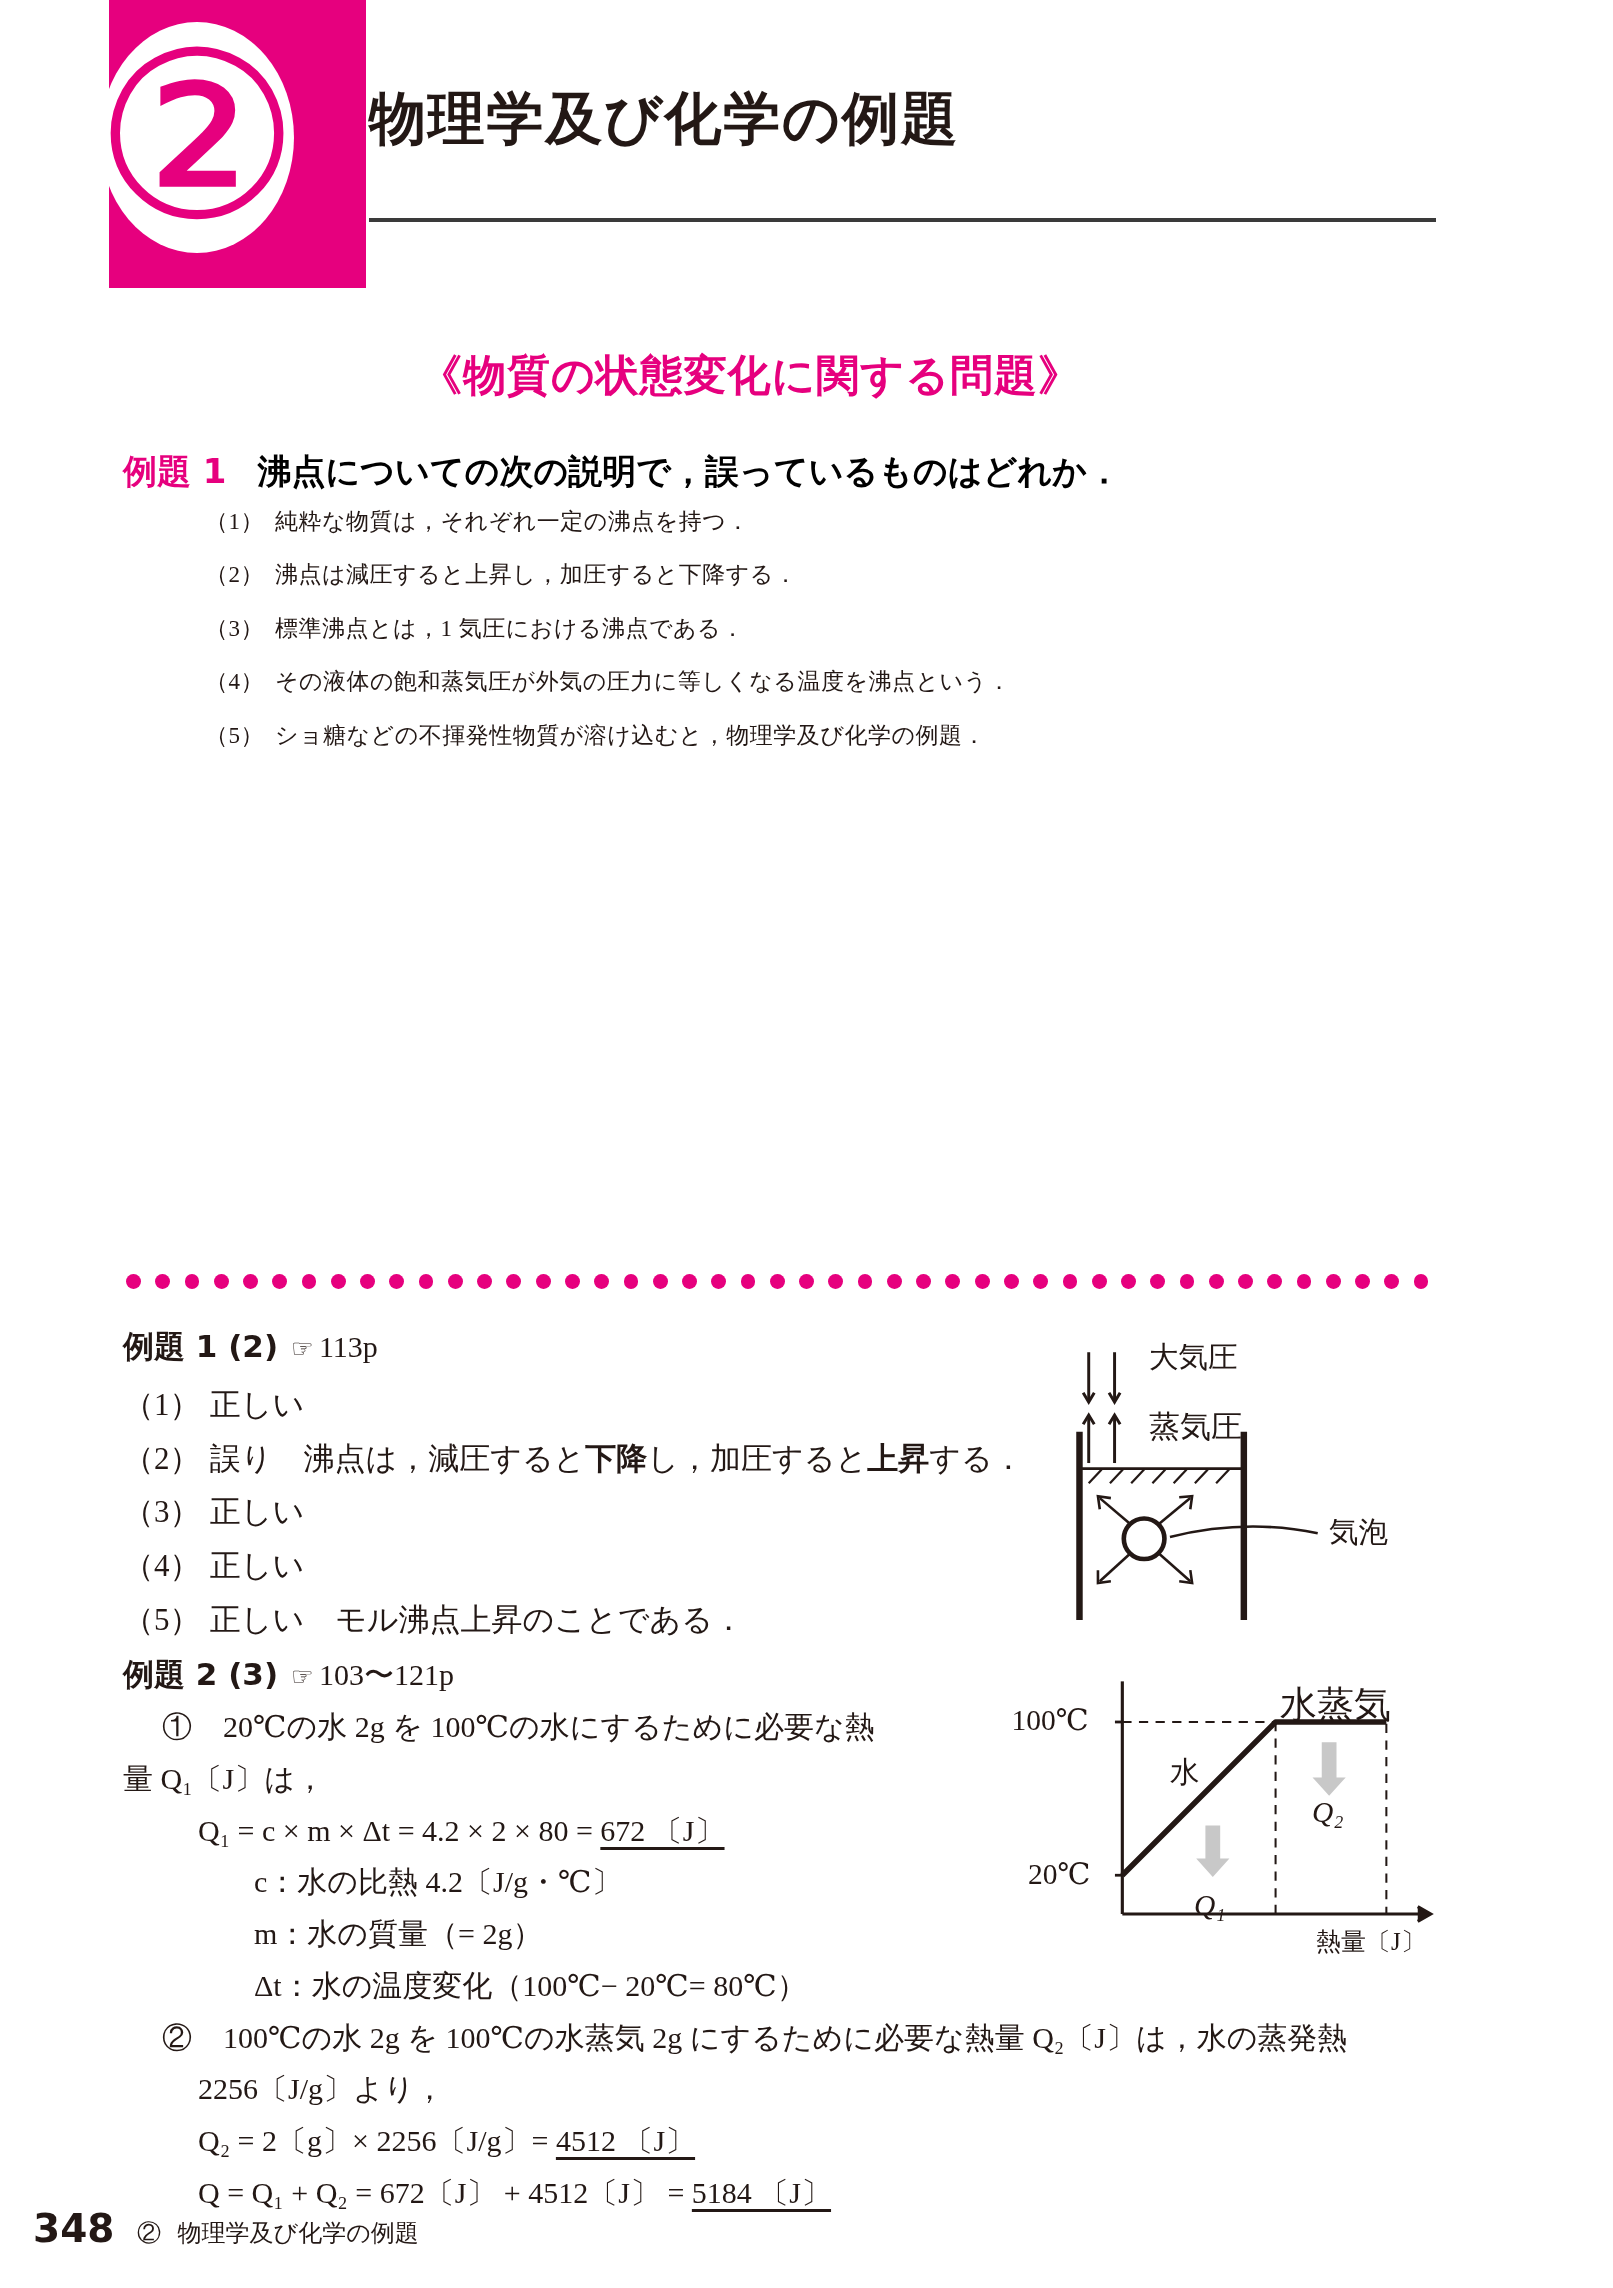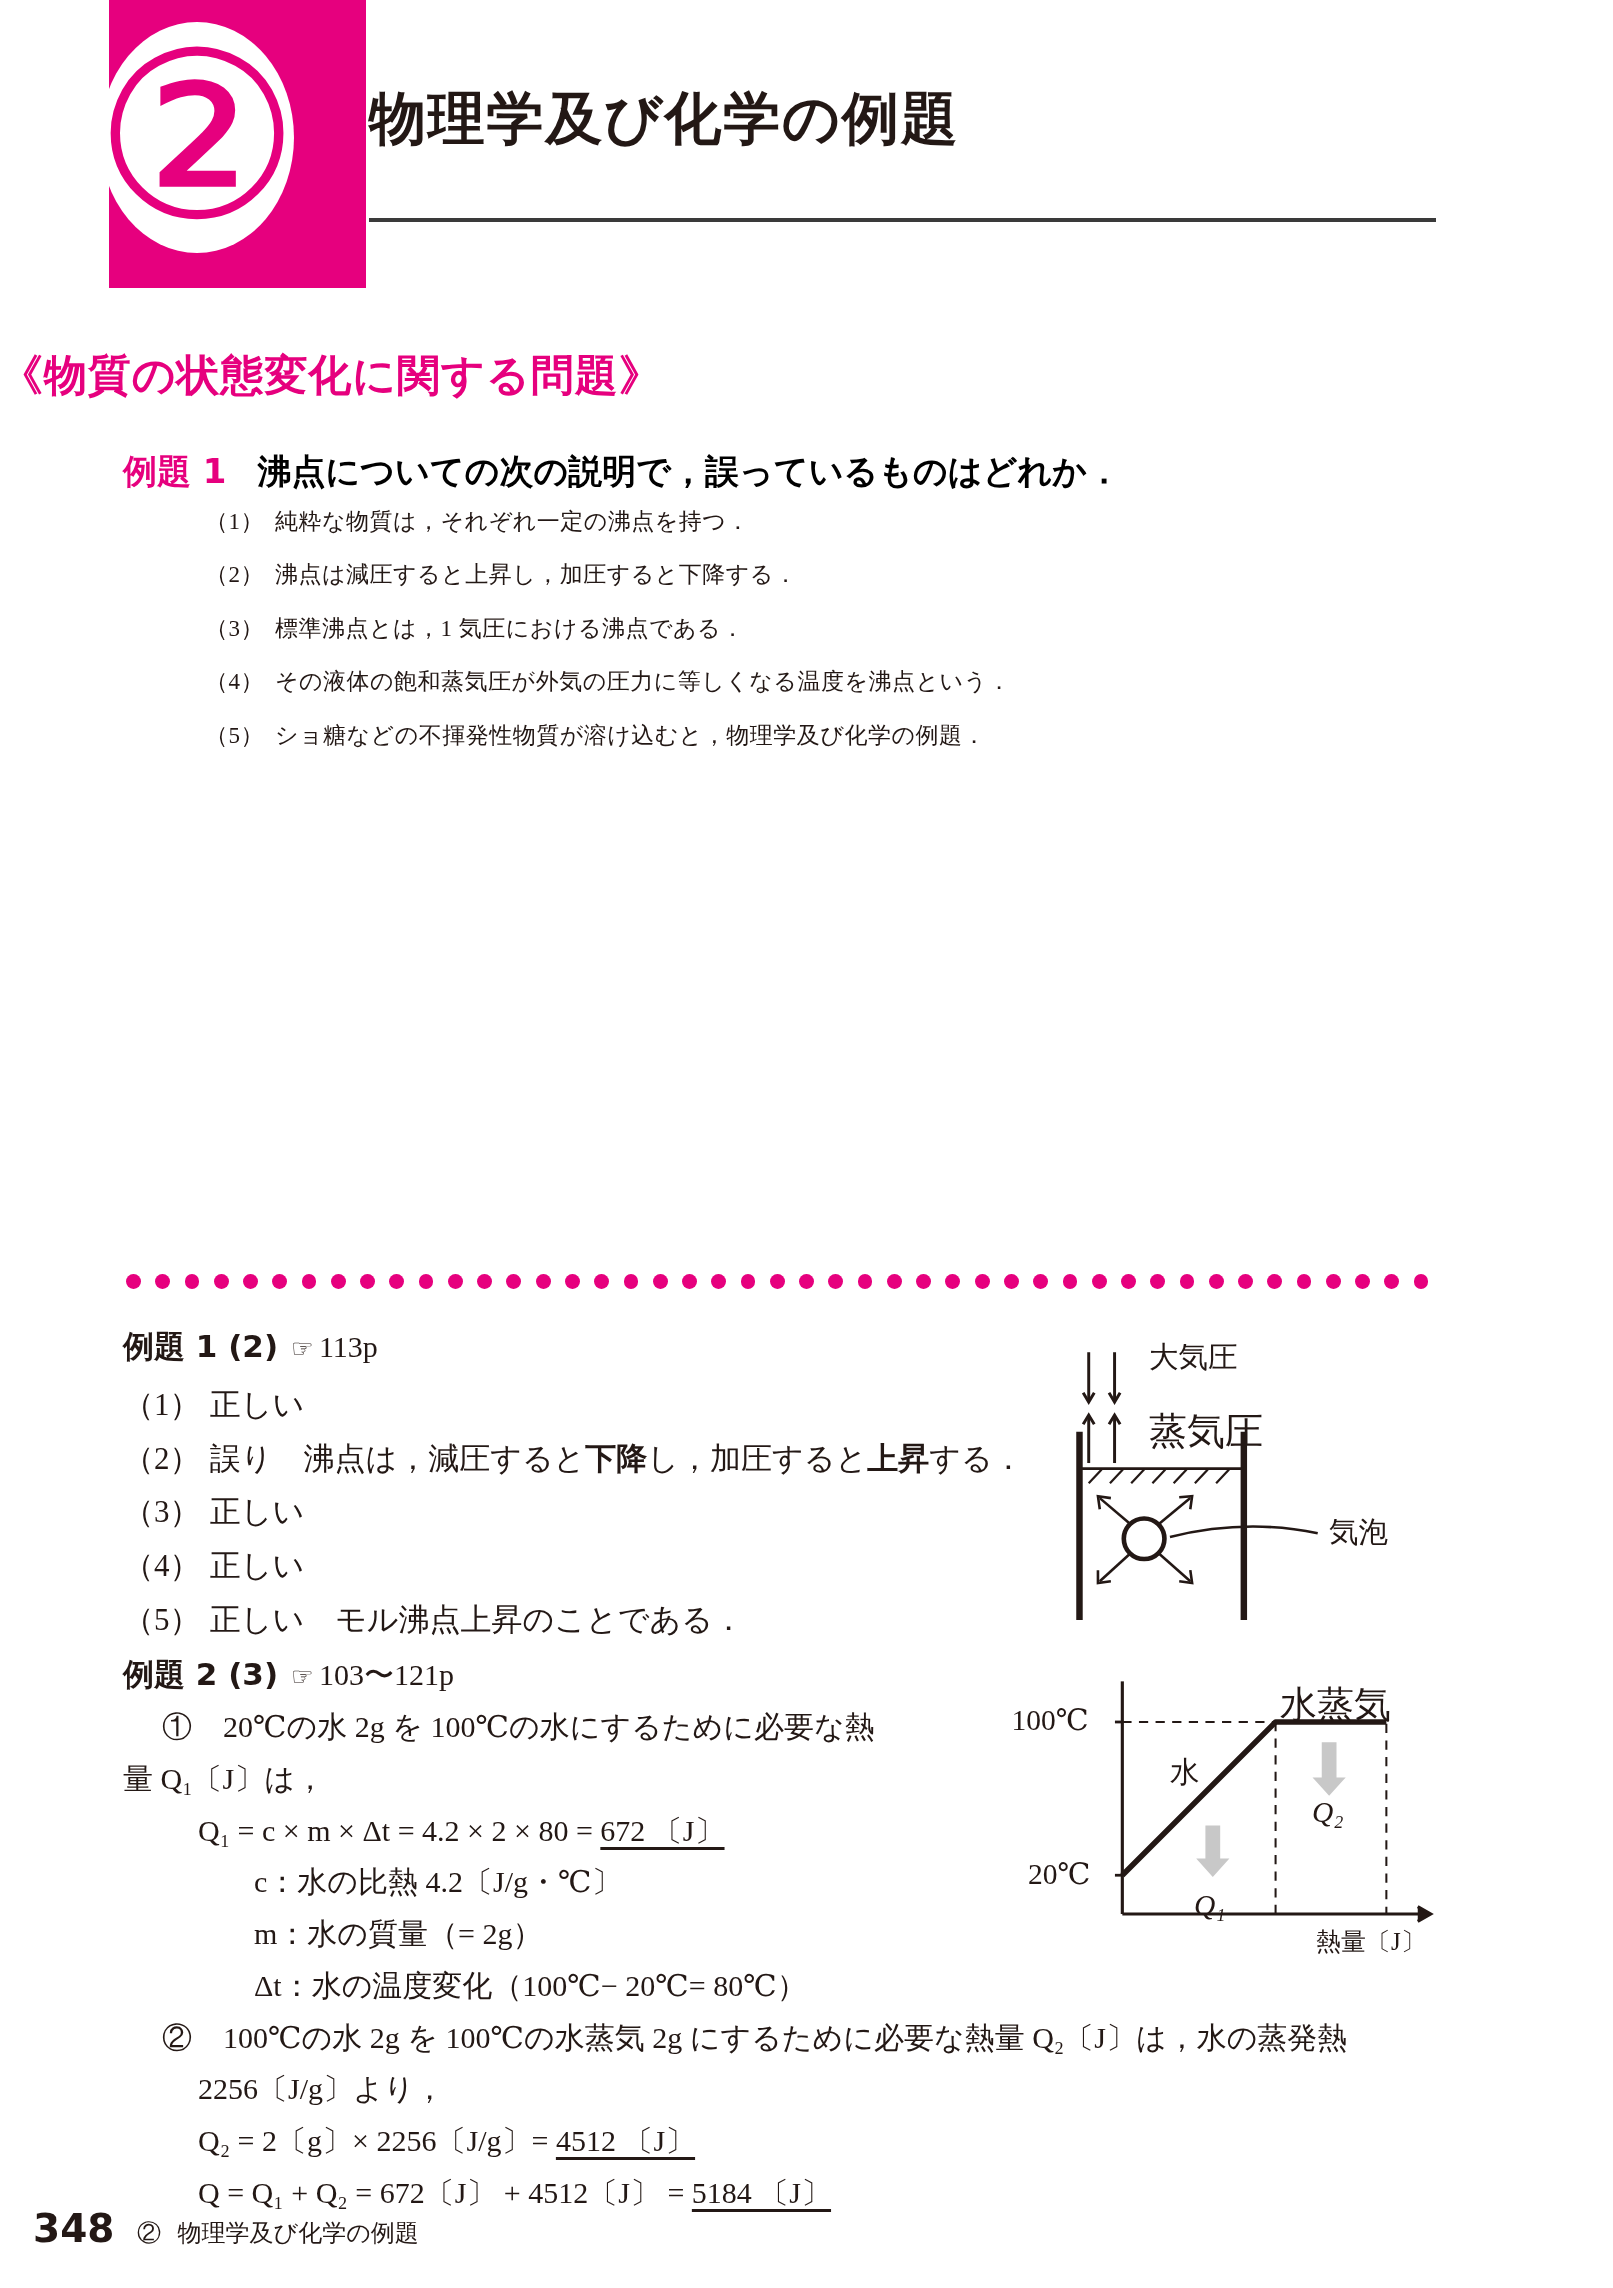--- a/index.html
+++ b/index.html
@@ -33,21 +33,21 @@
     color:#231815;white-space:nowrap;
   }
   .hdr-rule{
     position:absolute;left:369px;top:218px;width:1067px;height:3.7px;
     background:#3a3a3a;
   }
 
   
   .sec-heading{
     position:absolute;left:0;top:347px;width:1501px;
-    text-align:left;
+    text-align:center;
     font-family:"DejaVu Sans","Liberation Sans",sans-serif;
     font-weight:bold;font-size:43px;color:#E6007E;letter-spacing:0.9px;
   }
 
   
   .prob-head{
     position:absolute;left:123px;top:449px;white-space:nowrap;
     font-family:"DejaVu Sans","Liberation Sans",sans-serif;
     font-weight:bold;font-size:34px;
   }
@@ -252,21 +252,21 @@
           <polyline points="128,167 142,166 140,180"></polyline>
         <line x1="75" y1="228" x2="42" y2="258"></line>
           <polyline points="40,246 40,260 54,258"></polyline>
         <line x1="106" y1="228" x2="140" y2="258"></line>
           <polyline points="128,258 142,260 140,246"></polyline>
       </g>
 
       <path d="M118 210 C 175 196, 230 196, 278 206" fill="none" stroke="#231815" stroke-width="2.8"></path>
     </svg>
     <div style="position:absolute;left:88px;top:-5.5px;font-size:29.5px">大気圧</div>
-    <div style="position:absolute;left:88px;top:63px;font-size:38px">蒸気圧</div>
+    <div style="position:absolute;left:88px;top:63px;font-size:31px">蒸気圧</div>
     <div style="position:absolute;left:268px;top:170px;font-size:29.5px">気泡</div>
   </div>
 
   <div class="ans-head" style="top:1654px">
     <span>例題 2 (3)</span><span class="ref"><span class="hand">☞</span><span>103〜121p</span></span>
   </div>
 
   <div class="sol" style="left:162px;top:1707px">
     <span>①</span><span class="gap"></span><span>20℃の水 2g を 100℃の水にするために必要な熱</span>
   </div>

